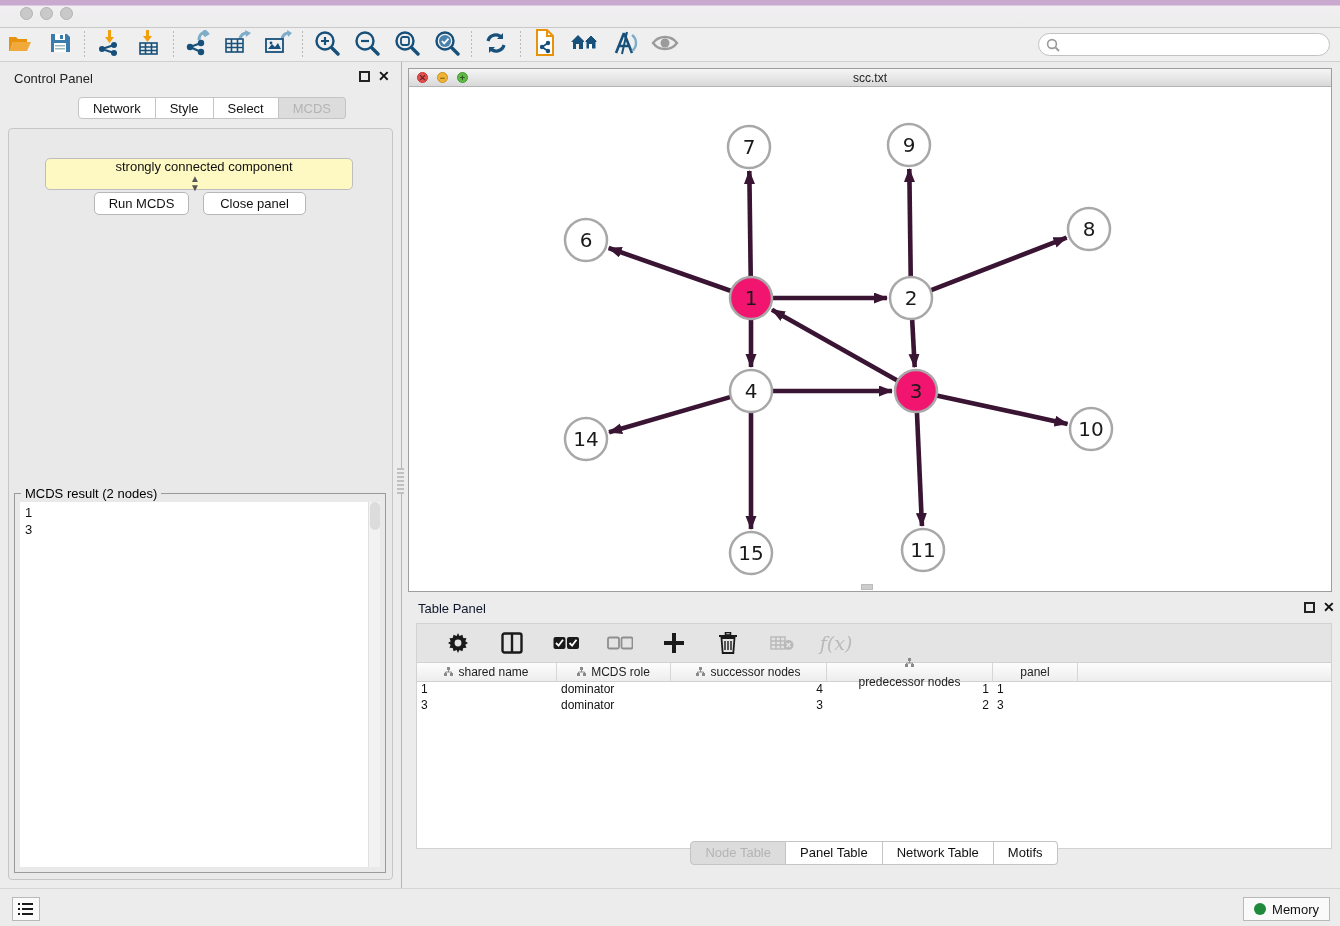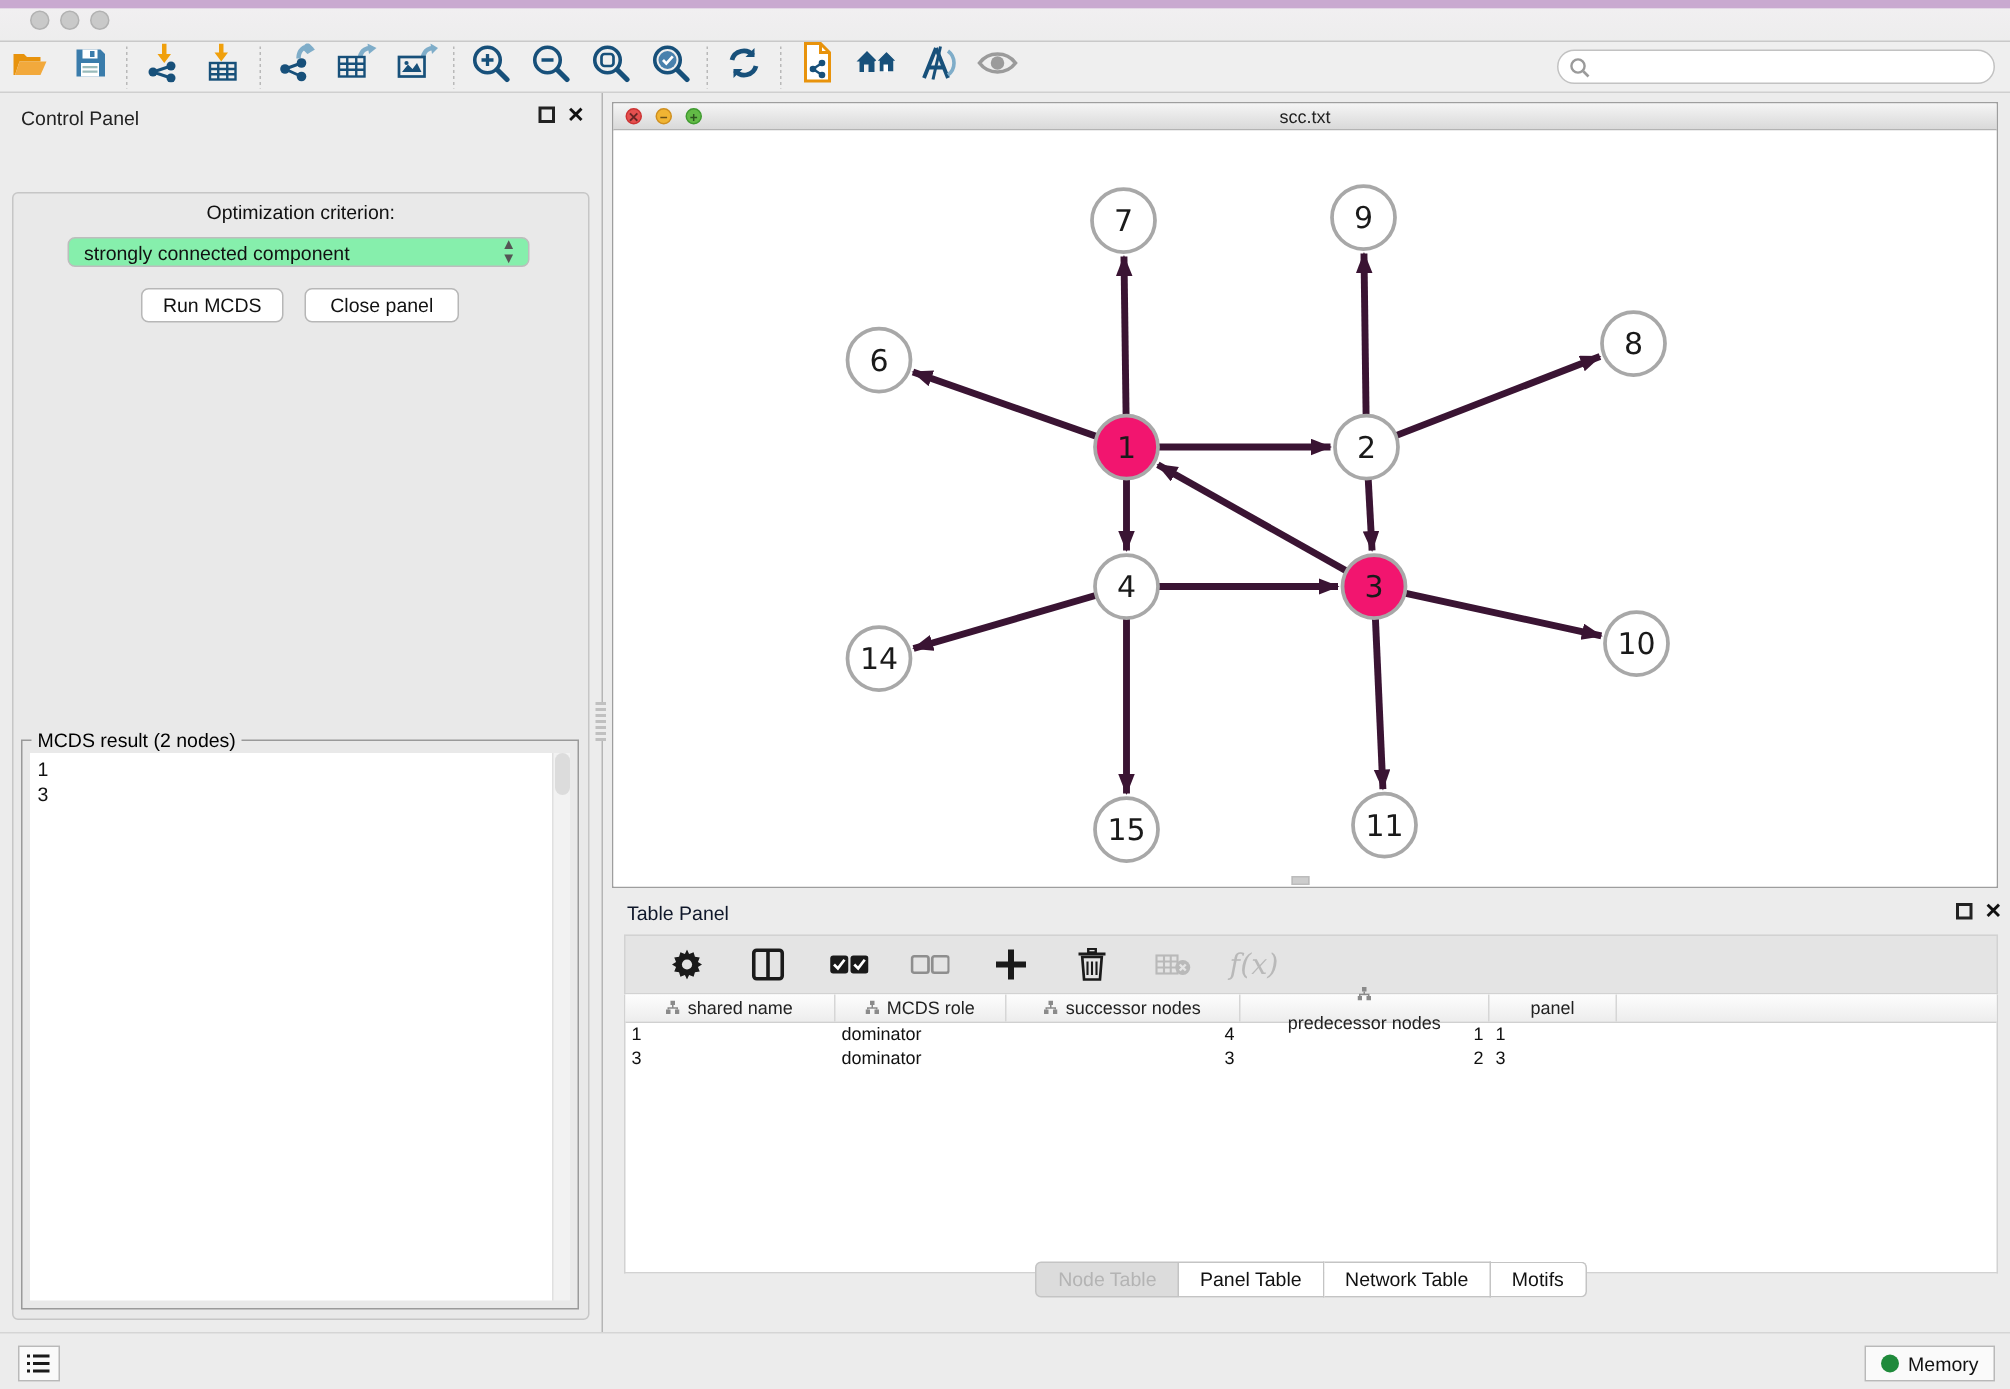--- a/index.html
+++ b/index.html
@@ -38,23 +38,23 @@
   .tabstrip { display:flex; }
   #cp-tabs { position:absolute; left:78px; top:35px; height:22px; }
   .tab { padding:3px 14px 4px; font-size:13px; background:#fff; color:#111;
     border:1px solid #c4c4c4; border-left:none; }
   .tab:first-child { border-left:1px solid #c4c4c4; border-radius:4px 0 0 4px; }
   .tab:last-child { border-radius:0 4px 4px 0; }
   .tab.active { background:#dcdcdc; color:#b4b4b4; }
   #cp-content { position:absolute; left:8px; top:66px; width:385px; height:752px;
     background:#e9e9e9; border:1px solid #c6c6c6; border-radius:4px; }
   #opt-label { position:absolute; top:72px; width:100%; text-align:center; font-size:13px; color:#111; }
-  #opt-select { position:absolute; left:45px; top:96px; width:308px; height:20px;
-    background:#86efac; border:1px solid #bdbdbd; border-radius:5px;
-    display:flex; align-items:center; font-size:13px; color:#111; }
+  #opt-select { position:absolute; left:45px; top:96px; width:308px; height:32px;
+    background:#fef9c3; border:1px solid #bdbdbd; border-radius:5px;
+    display:flex; align-items:center; font-size:13px; color:#111;flex-direction:column; }
   #opt-select .val { flex:1; padding-left:10px; }
   #opt-select .spin { padding-right:8px; color:#555; font-size:10px; line-height:9px; text-align:center; }
   .pushbtn { position:absolute; top:130px; height:23px; background:#fff; border:1px solid #b7b7b7;
     border-radius:5px; font-size:13px; color:#111; display:flex; align-items:center; justify-content:center; }
   #run-btn { left:94px; width:95px; }
   #closep-btn { left:203px; width:103px; }
 
   #mcds-box { position:absolute; left:14px; top:431px; width:372px; height:380px;
     border:1px solid #9a9a9a; background:#e9e9e9; }
   #mcds-legend { position:absolute; left:6px; top:-8px; background:#e9e9e9; padding:0 4px;
@@ -303,22 +303,27 @@
     <input id="search-input" placeholder="" style="">
   </div>
 </div>
 
 <div id="control-panel">
   <div id="cp-header">
     <span id="cp-title">Control Panel</span>
     <span class="panel-float"></span>
     <span class="panel-close">✕</span>
   </div>
+  <div id="cp-tabs" class="tabstrip">
+      <div class="tab">Network</div>
+      <div class="tab">Style</div>
+      <div class="tab">Select</div>
+      <div class="tab active">MCDS</div>
+    </div>
   <div id="cp-content"></div>
-  <div id="opt-label">Optimization criterion:</div>
   <div id="opt-select">
     <span class="val">strongly connected component</span>
     <span class="spin">▲<br>▼</span>
   </div>
   <div id="run-btn" class="pushbtn">Run MCDS</div>
   <div id="closep-btn" class="pushbtn">Close panel</div>
   <div id="mcds-box">
     <span id="mcds-legend">MCDS result (2 nodes)</span>
     <div id="mcds-text">1
 3</div>

